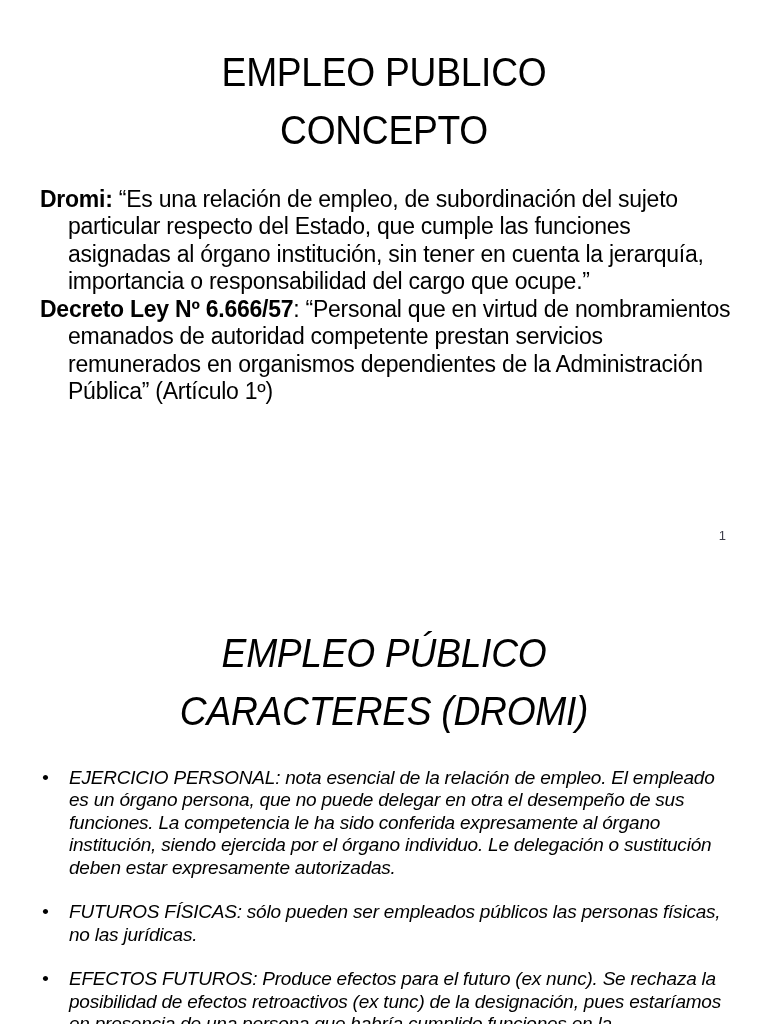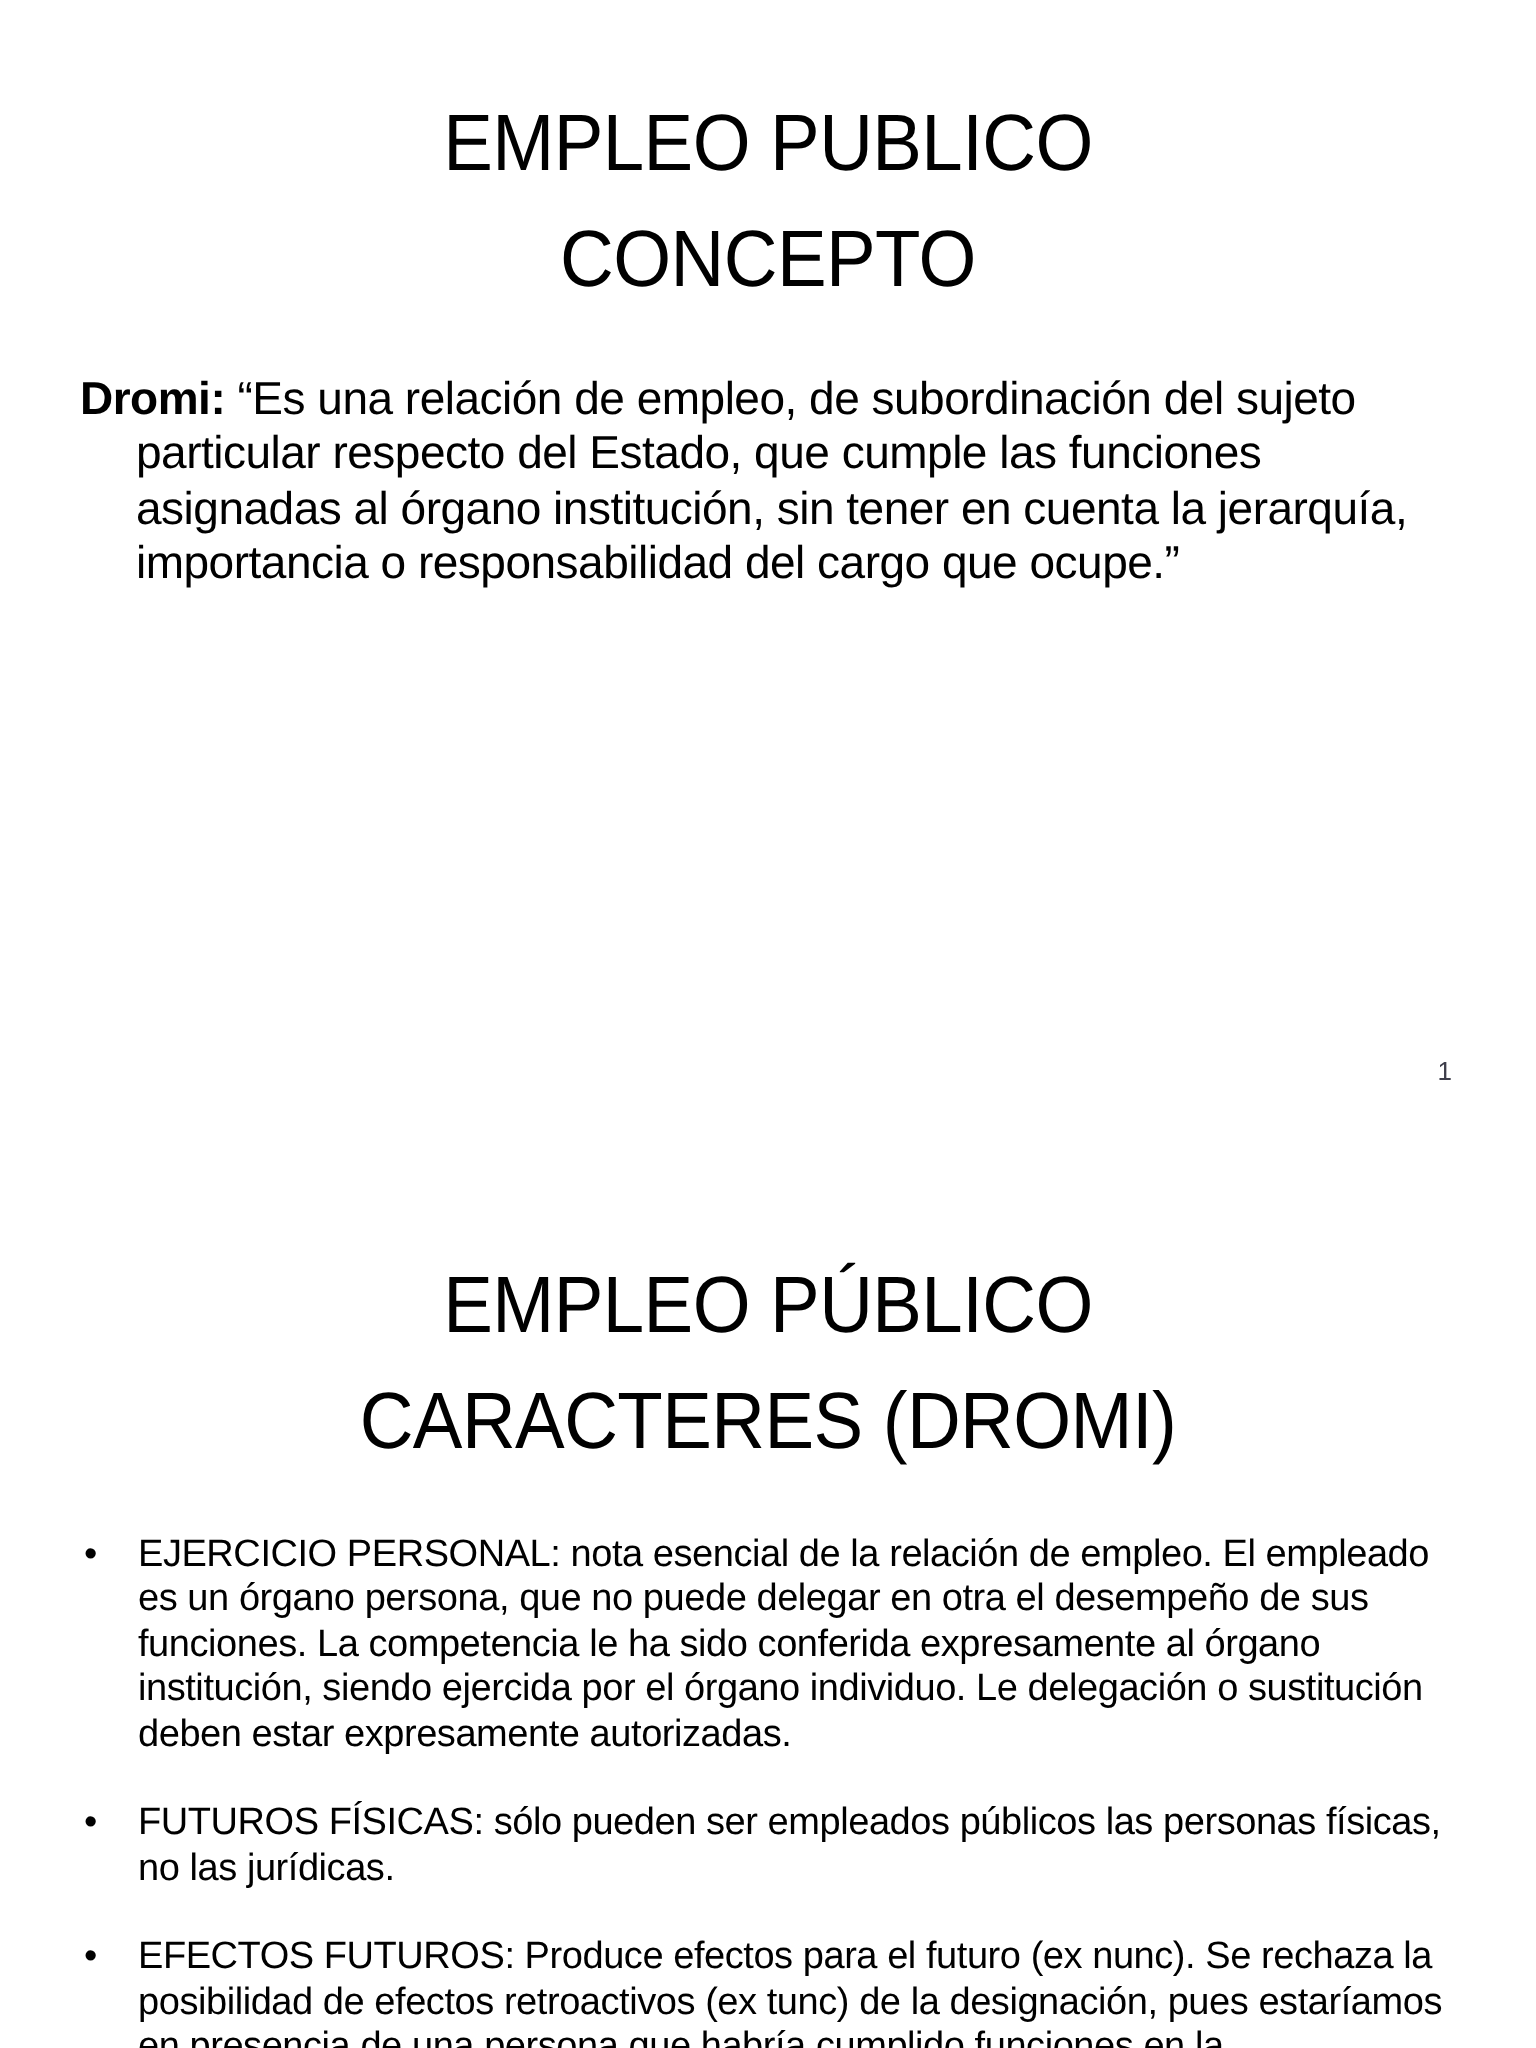--- a/index.html
+++ b/index.html
@@ -23,21 +23,21 @@
   }
 
   
   .slide {
     position: absolute;
     left: 0;
     width: 768px;
     background: #ffffff;
   }
   #slide-1 { top: 0; height: 575px; }
-  #slide-2 { top: 575px; height: 449px; }
+  #slide-2 { top: 575px; height: 449px; font-style: italic; }
 
   .slide-title {
     text-align: center;
     font-size: 40px;
     line-height: 58px;
     font-weight: 400;
     letter-spacing: -0.3px;
     color: #000;
     transform: scaleX(0.93);
     transform-origin: center top;
@@ -103,20 +103,21 @@
     <h1 class="slide-title">
       <span>EMPLEO PUBLICO</span><br>
       <span>CONCEPTO</span>
     </h1>
 
     <div class="body-block">
 
       <p class="para"><b>Dromi:</b><span> “Es una relación de empleo, de subordinación del sujeto particular respecto del Estado, que cumple las funciones asignadas al órgano institución, sin tener en cuenta la jerarquía, importancia o responsabilidad del cargo que ocupe.”</span></p>
 
 
+      <p class="para"><b>Decreto Ley Nº 6.666/57</b><span>: “Personal que en virtud de nombramientos emanados de autoridad competente prestan servicios remunerados en organismos dependientes de la Administración Pública” (Artículo 1º)</span></p>
 
     </div>
 
     <div class="page-number">1</div>
   </section>
 
   <section class="slide" id="slide-2">
 
     <h1 class="slide-title">
       <span>EMPLEO PÚBLICO</span><br>

